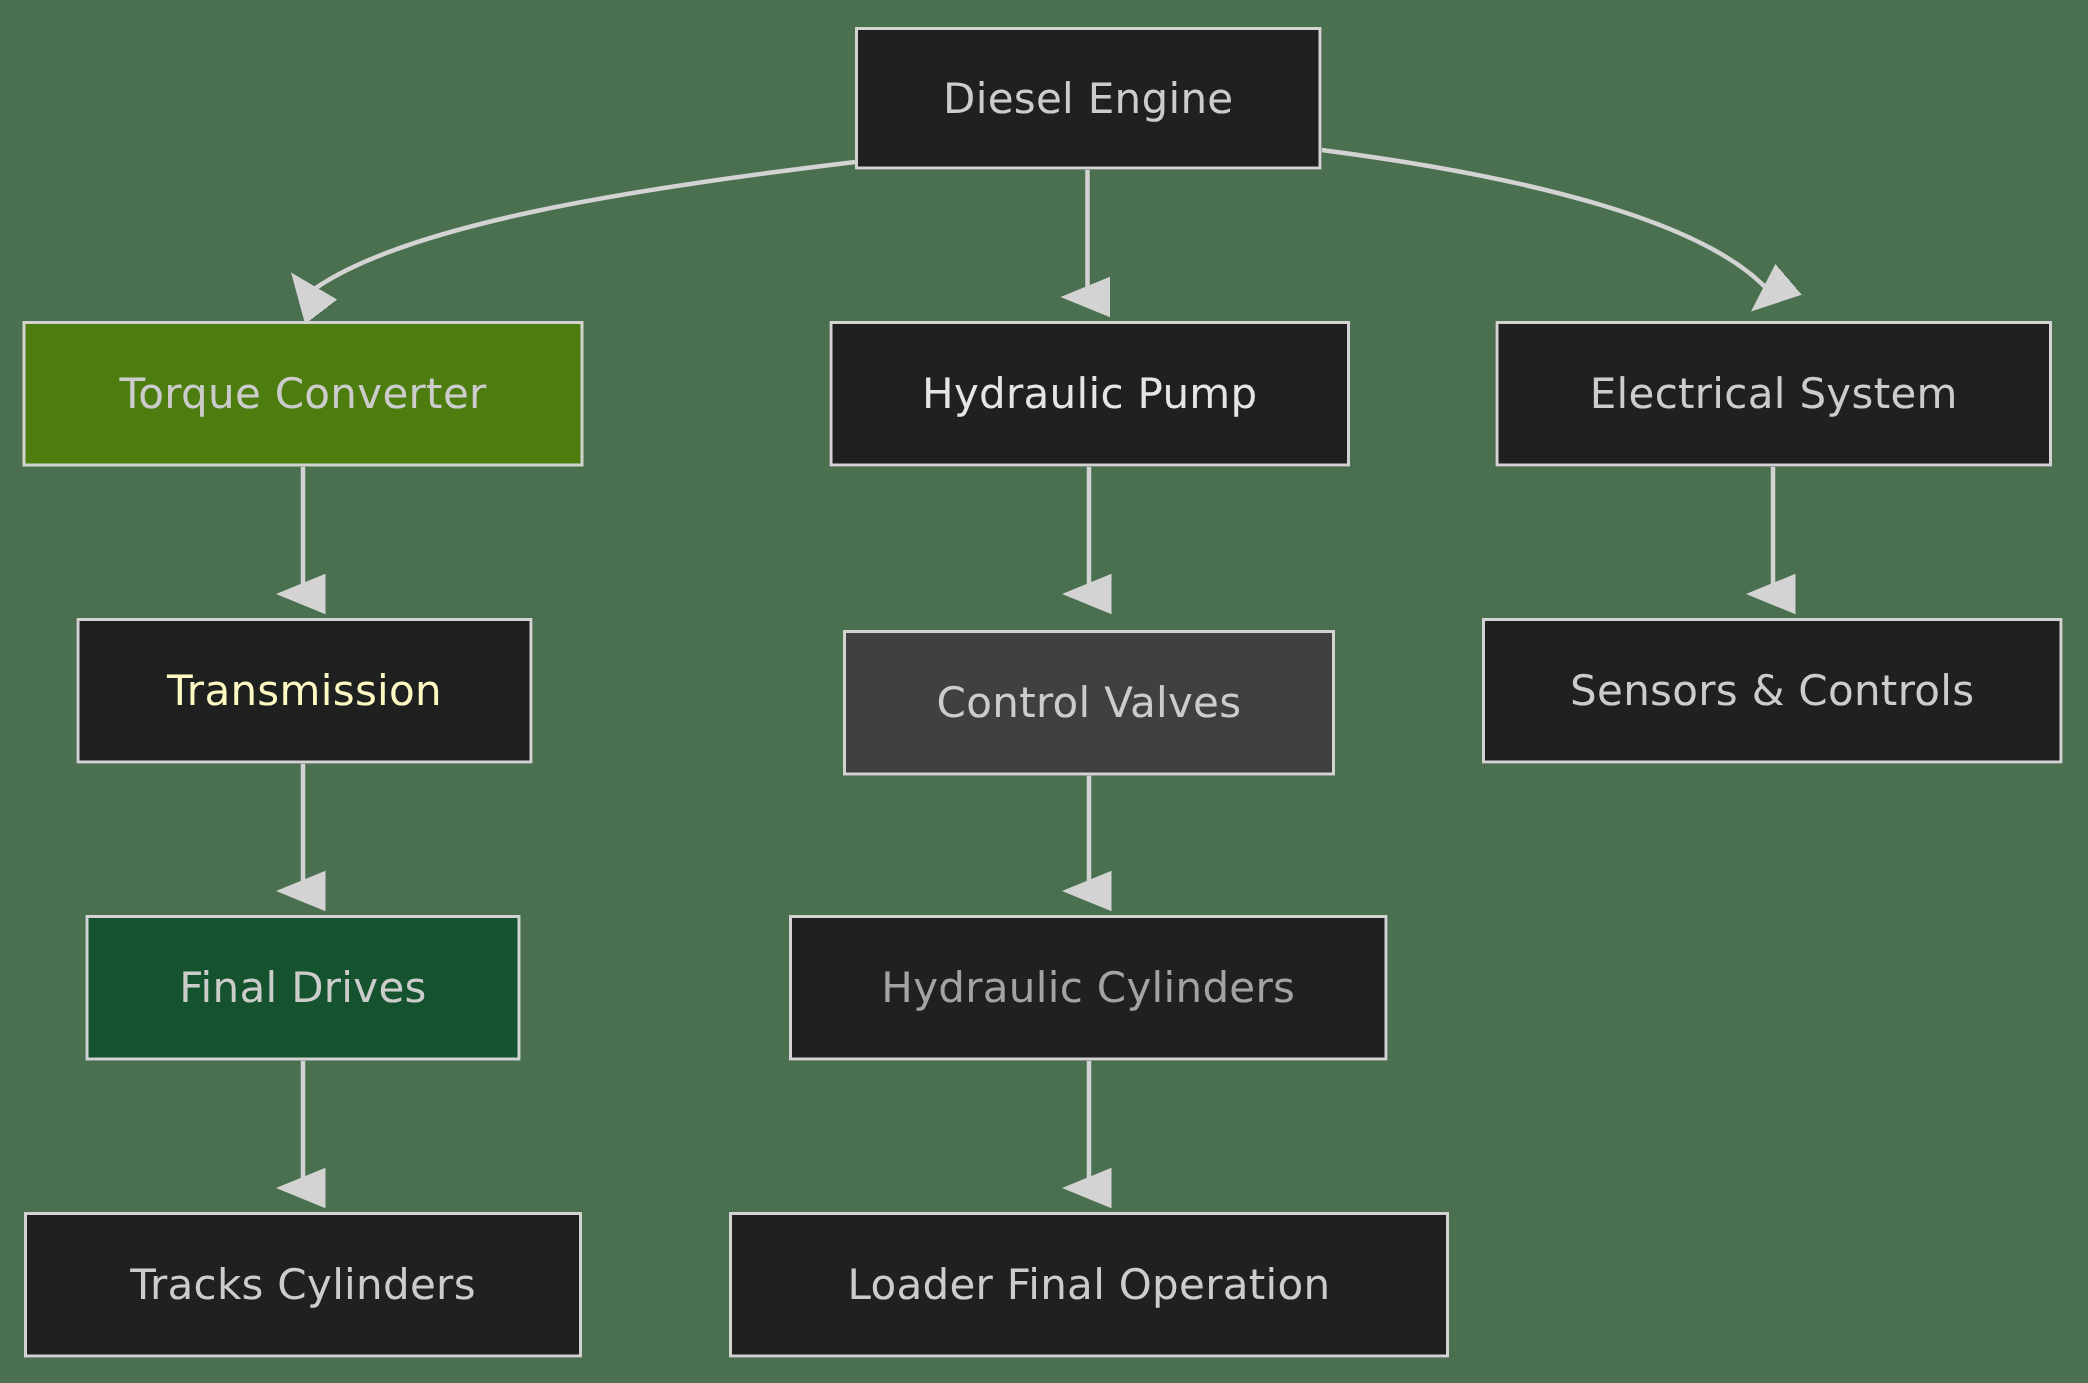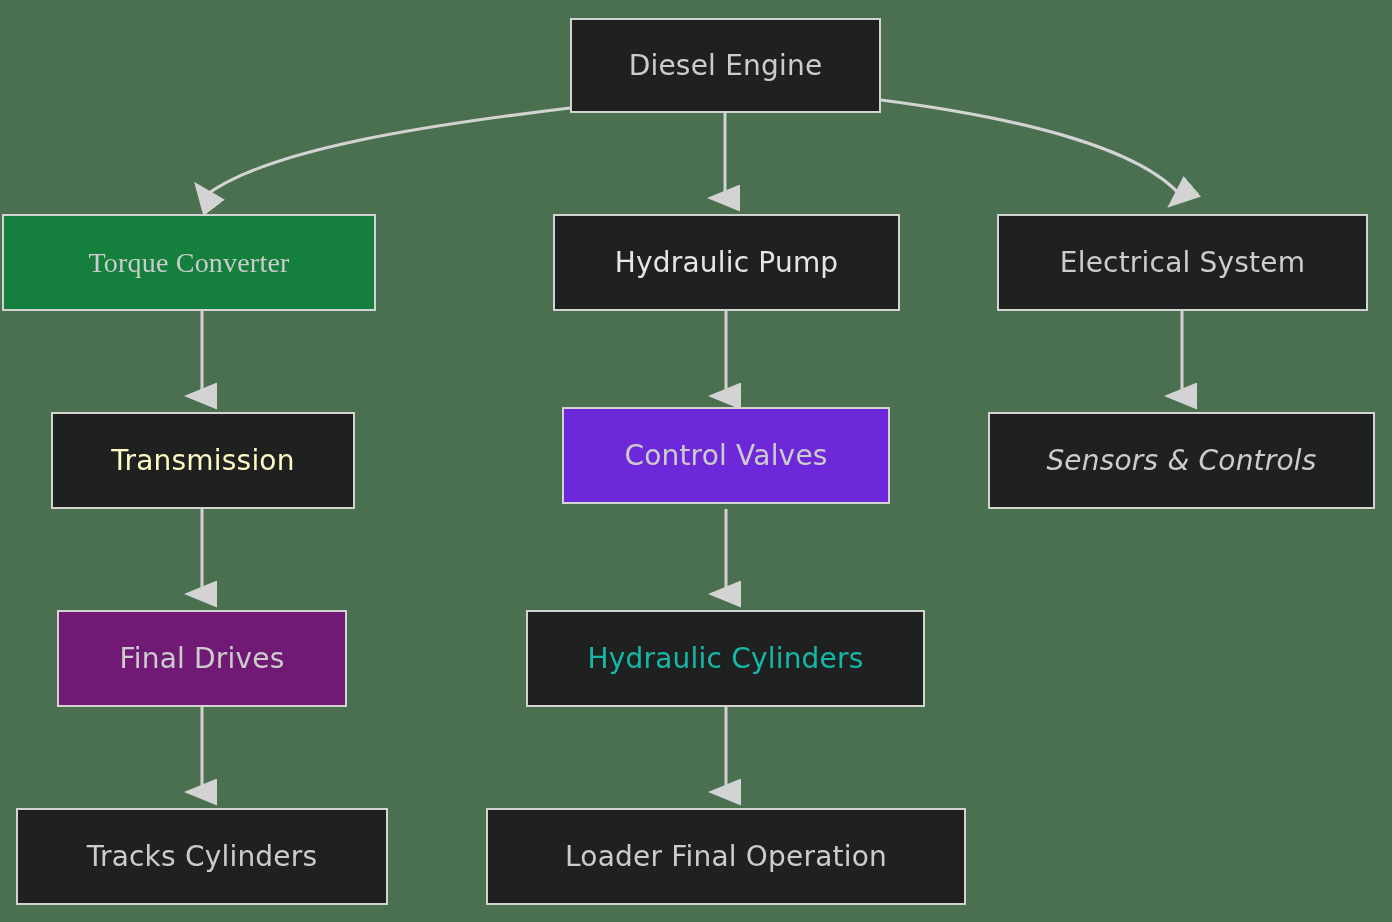--- a/index.html
+++ b/index.html
@@ -69,43 +69,43 @@
         <path d="M 726,509 L 726,594" marker-end="url(#arrowhead)"></path>
         <path d="M 202,707 L 202,792" marker-end="url(#arrowhead)"></path>
         <path d="M 726,707 L 726,792" marker-end="url(#arrowhead)"></path>
       </g>
   </svg>
 
   <div id="node-layer">
       <div class="node" style="left: 570px; top: 18px; width: 311px; height: 95px; background: rgb(31, 32, 32); border-color: rgb(211, 211, 211);">
         <span class="node-label" style="color: rgb(204, 204, 204);">Diesel Engine</span>
       </div>
-      <div class="node" style="left: 2px; top: 214px; width: 374px; height: 97px; background: #15803d; border-color: rgb(211, 211, 211); font-family: Liberation Serif, serif;">
+      <div class="node" style="left: 15px; top: 214px; width: 374px; height: 97px; background: #4d7c0f; border-color: rgb(211, 211, 211);">
         <span class="node-label" style="color: rgb(204, 204, 204);">Torque Converter</span>
       </div>
       <div class="node" style="left: 553px; top: 214px; width: 347px; height: 97px; background: rgb(31, 32, 32); border-color: rgb(211, 211, 211);">
         <span class="node-label" style="color: #e5e5e5;">Hydraulic Pump</span>
       </div>
       <div class="node" style="left: 997px; top: 214px; width: 371px; height: 97px; background: rgb(31, 32, 32); border-color: rgb(211, 211, 211);">
         <span class="node-label" style="color: rgb(204, 204, 204);">Electrical System</span>
       </div>
       <div class="node" style="left: 51px; top: 412px; width: 304px; height: 97px; background: rgb(31, 32, 32); border-color: rgb(211, 211, 211);">
         <span class="node-label" style="color: #fef9c3;">Transmission</span>
       </div>
-      <div class="node" style="left: 562px; top: 407px; width: 328px; height: 97px; background: #6d28d9; border-color: rgb(211, 211, 211); justify-content: center;">
+      <div class="node" style="left: 562px; top: 420px; width: 328px; height: 97px; background: #404040; border-color: rgb(211, 211, 211); justify-content: center;">
         <span class="node-label" style="color: rgb(204, 204, 204);">Control Valves</span>
       </div>
       <div class="node" style="left: 988px; top: 412px; width: 387px; height: 97px; background: rgb(31, 32, 32); border-color: rgb(211, 211, 211);">
-        <span class="node-label" style="color: rgb(204, 204, 204); font-style: italic;">Sensors &amp; Controls</span>
+        <span class="node-label" style="color: rgb(204, 204, 204);">Sensors &amp; Controls</span>
       </div>
-      <div class="node" style="left: 57px; top: 610px; width: 290px; height: 97px; background: #701a75; border-color: rgb(211, 211, 211);">
+      <div class="node" style="left: 57px; top: 610px; width: 290px; height: 97px; background: #14532d; border-color: rgb(211, 211, 211);">
         <span class="node-label" style="color: rgb(204, 204, 204);">Final Drives</span>
       </div>
       <div class="node" style="left: 526px; top: 610px; width: 399px; height: 97px; background: rgb(31, 32, 32); border-color: rgb(211, 211, 211);">
-        <span class="node-label" style="color: #14b8a6;">Hydraulic Cylinders</span>
+        <span class="node-label" style="color: #a3a3a3;">Hydraulic Cylinders</span>
       </div>
       <div class="node" style="left: 16px; top: 808px; width: 372px; height: 97px; background: rgb(31, 32, 32); border-color: rgb(211, 211, 211);">
         <span class="node-label" style="color: rgb(204, 204, 204);">Tracks Cylinders</span>
       </div>
       <div class="node" style="left: 486px; top: 808px; width: 480px; height: 97px; background: rgb(31, 32, 32); border-color: rgb(211, 211, 211);">
         <span class="node-label" style="color: rgb(204, 204, 204);">Loader Final Operation</span>
       </div>
     </div>
 
 </div>

